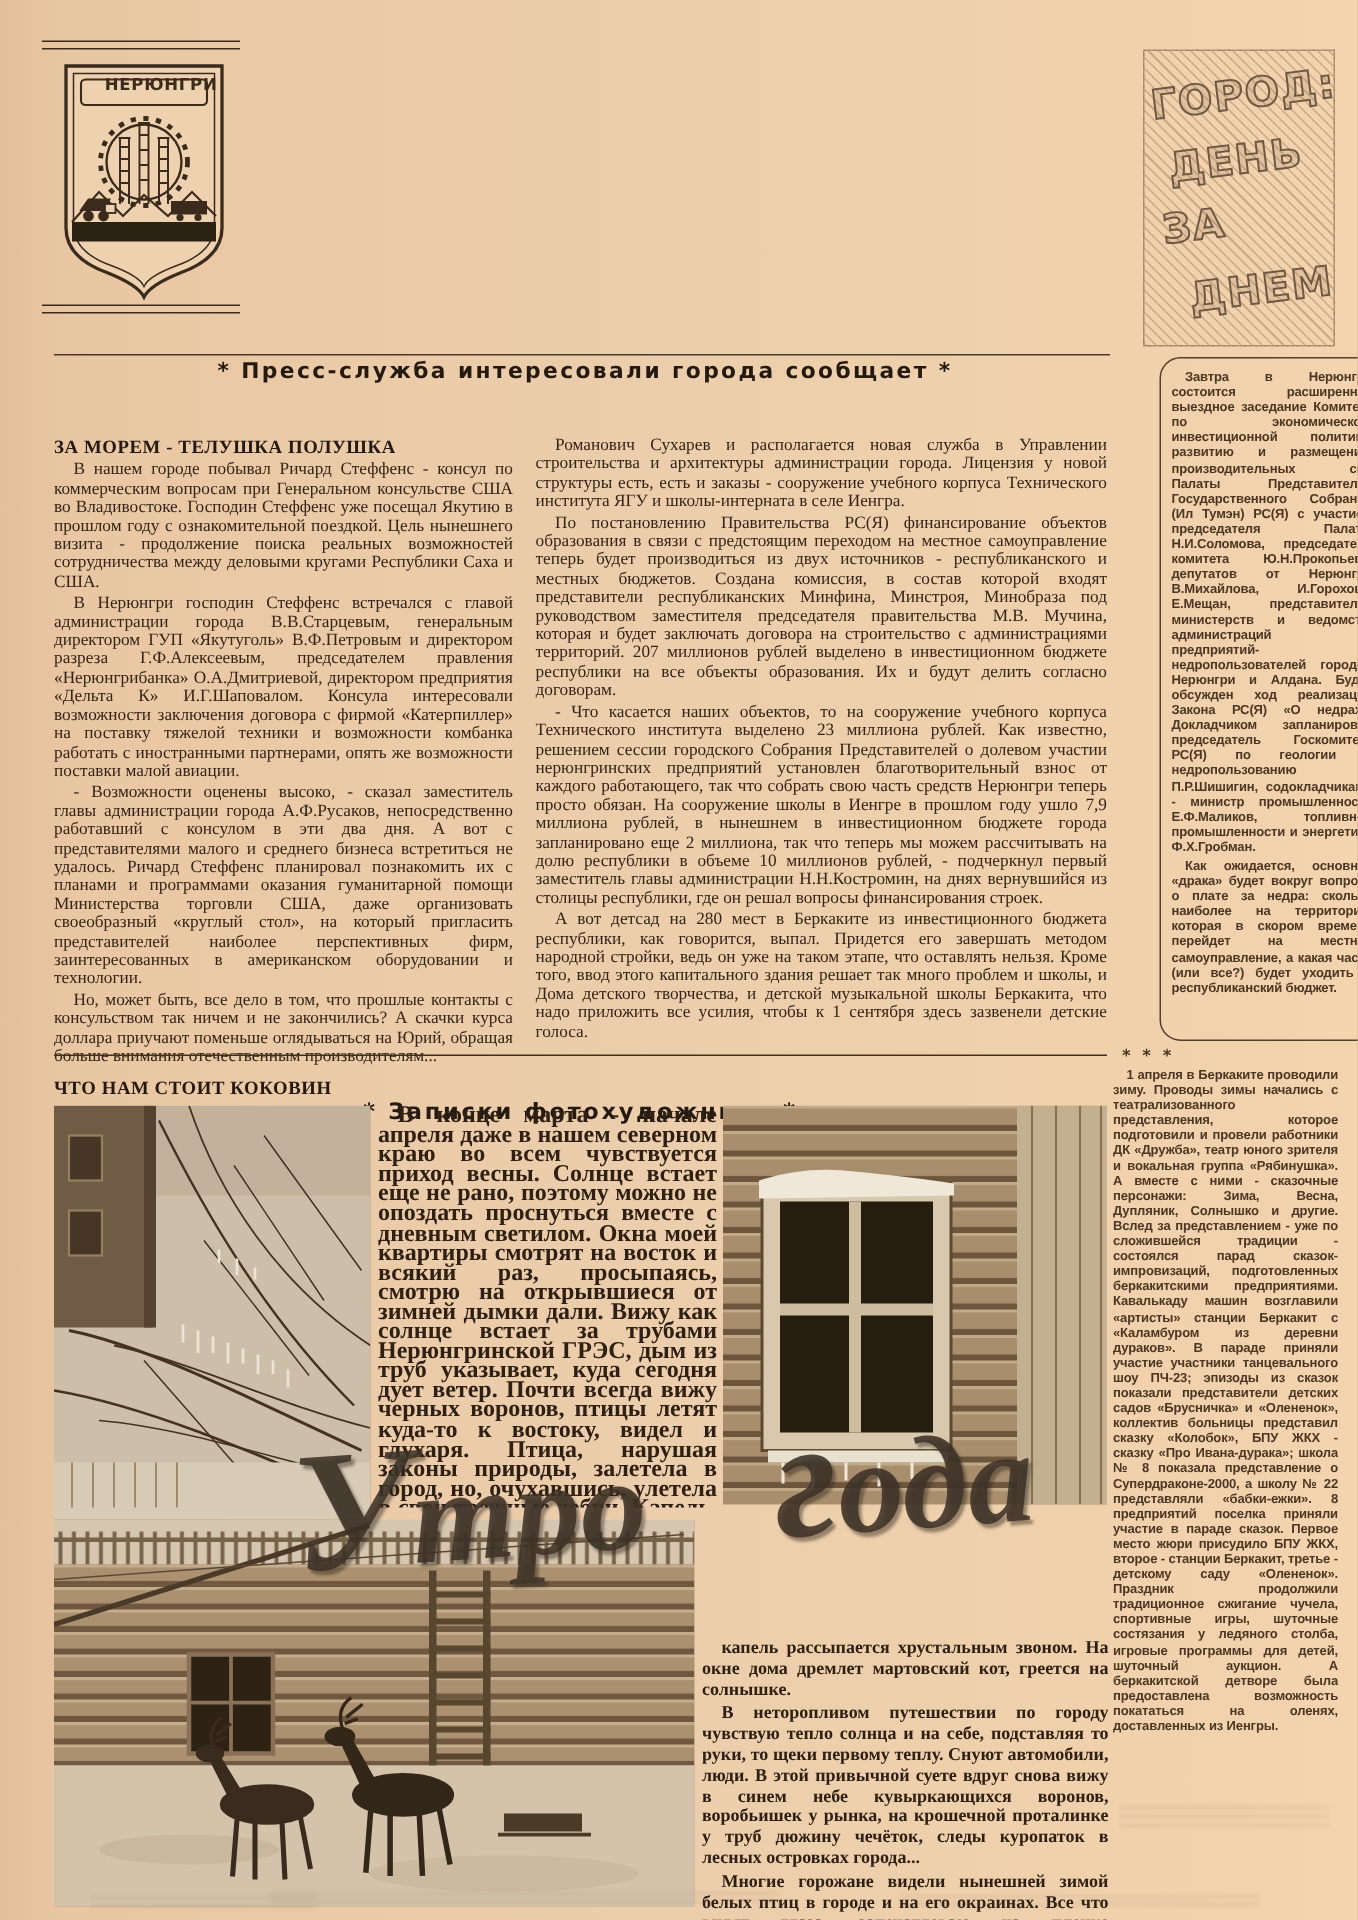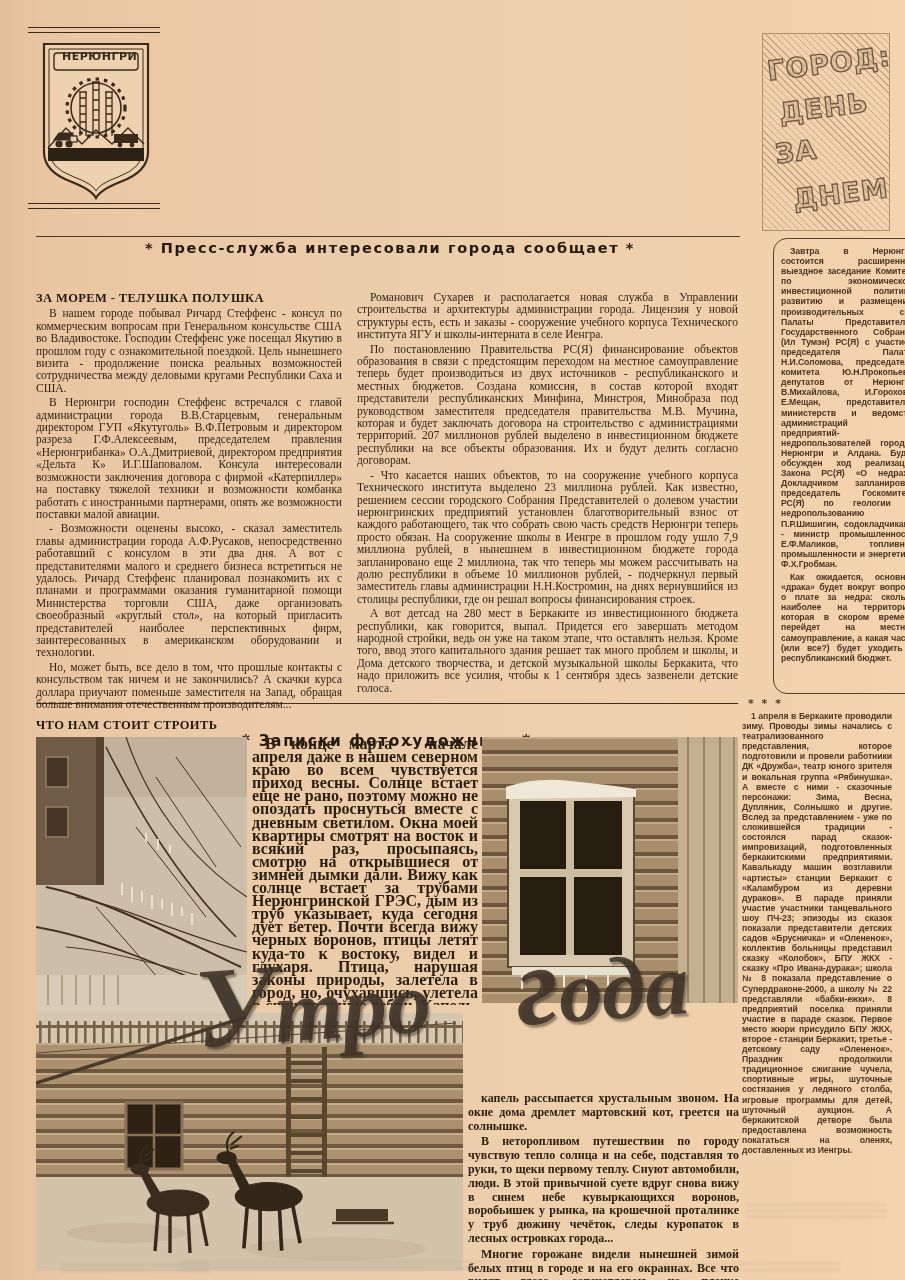--- a/index.html
+++ b/index.html
@@ -24,23 +24,23 @@
   .title-w{position:absolute;font-style:italic;font-weight:bold;color:#2e2114;
      text-shadow:3px 3px 0 rgba(125,98,70,.55);transform-origin:left top;line-height:1;}
   .title1{left:30px;top:20px;font-size:76px;transform:scaleX(1.12);}
   .title2{left:12px;top:100px;font-size:62px;transform:scaleX(1.12);}
   .title-w::first-letter{font-size:1.55em;}
   .issue-box{position:absolute;right:16px;bottom:10px;width:296px;padding:4px 6px;
      background:#f2dfc4;border:1.6px solid #2c2115;outline:1px solid #2c2115;outline-offset:2px;
      text-align:center;font-weight:bold;font-size:13.5px;line-height:16.5px;color:#241a10;}
   
   .emblem-wrap{left:36px;top:40px;width:120px;height:162px;}
-  .emblem-label{position:absolute;left:11px;top:9px;width:98px;height:16px;text-align:left;
+  .emblem-label{position:absolute;left:11px;top:9px;width:98px;height:16px;text-align:right;
      font-family:"DejaVu Sans",sans-serif;font-weight:bold;font-size:11px;line-height:16px;
-     color:#3a2b1c;letter-spacing:.5px;padding-left:15px;}
+     color:#3a2b1c;letter-spacing:.5px;}
   
   .side-banner{left:762px;top:33px;width:128px;height:198px;
      background:repeating-linear-gradient(45deg,rgba(130,98,66,.38) 0 1px,rgba(0,0,0,0) 1px 5px);
      border:1px solid rgba(110,85,60,.5);box-sizing:border-box;}
   .sb-line{position:absolute;font-family:"DejaVu Sans",sans-serif;font-weight:bold;
      color:rgba(130,104,76,.15);-webkit-text-stroke:1.3px #6e5843;transform:rotate(-7deg);
      letter-spacing:1px;}
   .sb1{left:4px;top:14px;font-size:27px;}
   .sb2{left:16px;top:58px;font-size:27px;}
   .sb3{left:12px;top:102px;font-size:27px;}
@@ -138,22 +138,22 @@
   </div>
 
   <div class="abs thin-rule press-rule"></div>
   <div class="abs press-header">* Пресс-служба интересовали города сообщает *</div>
 
   <div class="abs newscol col-left">
     <h3>ЗА МОРЕМ - ТЕЛУШКА ПОЛУШКА</h3>
     <p>В нашем городе побывал Ричард Стеффенс - консул по коммерческим вопросам при Генеральном консульстве США во Владивостоке. Господин Стеффенс уже посещал Якутию в прошлом году с ознакомительной поездкой. Цель нынешнего визита - продолжение поиска реальных возможностей сотрудничества между деловыми кругами Республики Саха и США.</p>
     <p>В Нерюнгри господин Стеффенс встречался с главой администрации города В.В.Старцевым, генеральным директором ГУП «Якутуголь» В.Ф.Петровым и директором разреза Г.Ф.Алексеевым, председателем правления «Нерюнгрибанка» О.А.Дмитриевой, директором предприятия «Дельта К» И.Г.Шаповалом. Консула интересовали возможности заключения договора с фирмой «Катерпиллер» на поставку тяжелой техники и возможности комбанка работать с иностранными партнерами, опять же возможности поставки малой авиации.</p>
     <p>- Возможности оценены высоко, - сказал заместитель главы администрации города А.Ф.Русаков, непосредственно работавший с консулом в эти два дня. А вот с представителями малого и среднего бизнеса встретиться не удалось. Ричард Стеффенс планировал познакомить их с планами и программами оказания гуманитарной помощи Министерства торговли США, даже организовать своеобразный «круглый стол», на который пригласить представителей наиболее перспективных фирм, заинтересованных в американском оборудовании и технологии.</p>
-    <p>Но, может быть, все дело в том, что прошлые контакты с консульством так ничем и не закончились? А скачки курса доллара приучают поменьше заместителя на Запад, обращая больше внимания отечественным производителям...</p>
-    <h3 class="mt">ЧТО НАМ СТОИТ СТРОИТЬ</h3>
+    <p>Но, может быть, все дело в том, что прошлые контакты с консульством так ничем и не закончились? А скачки курса доллара приучают поменьше оглядываться на Юрий, обращая больше внимания отечественным производителям...</p>
+    <h3 class="mt">ЧТО НАМ СТОИТ КОКОВИН</h3>
 
   </div>
 
   <div class="abs newscol col-mid">
     <p>Романович Сухарев и располагается новая служба в Управлении строительства и архитектуры администрации города. Лицензия у новой структуры есть, есть и заказы - сооружение учебного корпуса Технического института ЯГУ и школы-интерната в селе Иенгра.</p>
     <p>По постановлению Правительства РС(Я) финансирование объектов образования в связи с предстоящим переходом на местное самоуправление теперь будет производиться из двух источников - республиканского и местных бюджетов. Создана комиссия, в состав которой входят представители республиканских Минфина, Минстроя, Минобраза под руководством заместителя председателя правительства М.В. Мучина, которая и будет заключать договора на строительство с администрациями территорий. 207 миллионов рублей выделено в инвестиционном бюджете республики на все объекты образования. Их и будут делить согласно договорам.</p>
     <p>- Что касается наших объектов, то на сооружение учебного корпуса Технического института выделено 23 миллиона рублей. Как известно, решением сессии городского Собрания Представителей о долевом участии нерюнгринских предприятий установлен благотворительный взнос от каждого работающего, так что собрать свою часть средств Нерюнгри теперь просто обязан. На сооружение школы в Иенгре в прошлом году ушло 7,9 миллиона рублей, в нынешнем в инвестиционном бюджете города запланировано еще 2 миллиона, так что теперь мы можем рассчитывать на долю республики в объеме 10 миллионов рублей, - подчеркнул первый заместитель главы администрации Н.Н.Костромин, на днях вернувшийся из столицы республики, где он решал вопросы финансирования строек.</p>
     <p>А вот детсад на 280 мест в Беркаките из инвестиционного бюджета республики, как говорится, выпал. Придется его завершать методом народной стройки, ведь он уже на таком этапе, что оставлять нельзя. Кроме того, ввод этого капитального здания решает так много проблем и школы, и Дома детского творчества, и детской музыкальной школы Беркакита, что надо приложить все усилия, чтобы к 1 сентября здесь зазвенели детские голоса.</p>
   </div>
 

